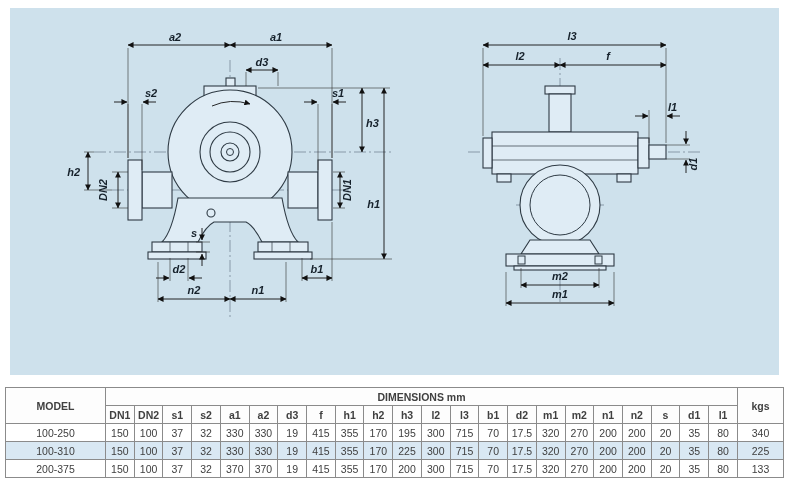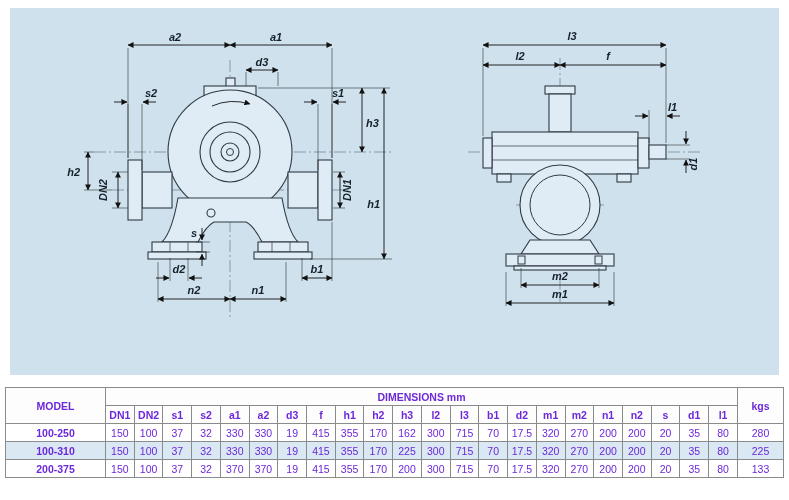--- a/index.html
+++ b/index.html
@@ -16,25 +16,25 @@
   .cl    { stroke:#6b7c8c; stroke-width:0.7; stroke-dasharray:12 3 2 3; fill:none; }
   .dimA  { stroke:#111; stroke-width:0.9; marker-start:url(#ar); marker-end:url(#ar); }
   .dimE  { stroke:#111; stroke-width:0.9; }
   text.dl, text.dls, text.dle { font:italic bold 11px "Liberation Sans",sans-serif; fill:#16212b; }
   text.dl  { text-anchor:middle; }
   text.dls { text-anchor:start; }
   text.dle { text-anchor:end; }
 
   
   .tablewrap { position:absolute; left:5px; top:387px; width:779px; }
-  table { width:100%; border-collapse:collapse; table-layout:fixed; background:#fff; color:#6d28d9; }
+  table { width:100%; border-collapse:collapse; table-layout:fixed; background:#fff; color:#404040; }
   th,td { border:1px solid #8b8b8b; text-align:center; font-size:10.5px; padding:1px 0; height:18px; overflow:hidden; white-space:nowrap; }
   thead th { font-weight:bold; background:#fdfdfd; }
   tbody td { font-weight:normal; }
-  td.model-cell { font-weight:bold; }
+  td.model-cell { font-weight:normal; }
   tr.hl td { background:#d9e8f3;text-align:center; }
 </style>
 </head>
 <body>
 
 <div class="panel">
   <svg width="769" height="367" viewBox="10 8 769 367">
     <defs>
       <marker id="ar" viewBox="0 0 10 10" refX="9.5" refY="5" markerWidth="6.5" markerHeight="6.5" orient="auto-start-reverse">
         <path d="M0,0 L10,5 L0,10 z" fill="#111"></path>
@@ -244,33 +244,33 @@
           <td>150</td>
           <td>100</td>
           <td>37</td>
           <td>32</td>
           <td>330</td>
           <td>330</td>
           <td>19</td>
           <td>415</td>
           <td>355</td>
           <td>170</td>
-          <td>162</td>
+          <td>195</td>
           <td>300</td>
           <td>715</td>
           <td>70</td>
           <td>17.5</td>
           <td>320</td>
           <td>270</td>
           <td>200</td>
           <td>200</td>
           <td>20</td>
           <td>35</td>
           <td>80</td>
-          <td>280</td>
+          <td>340</td>
         </tr>
         <tr class="hl">
           <td class="model-cell">100-310</td>
           <td>150</td>
           <td>100</td>
           <td>37</td>
           <td>32</td>
           <td>330</td>
           <td>330</td>
           <td>19</td>

